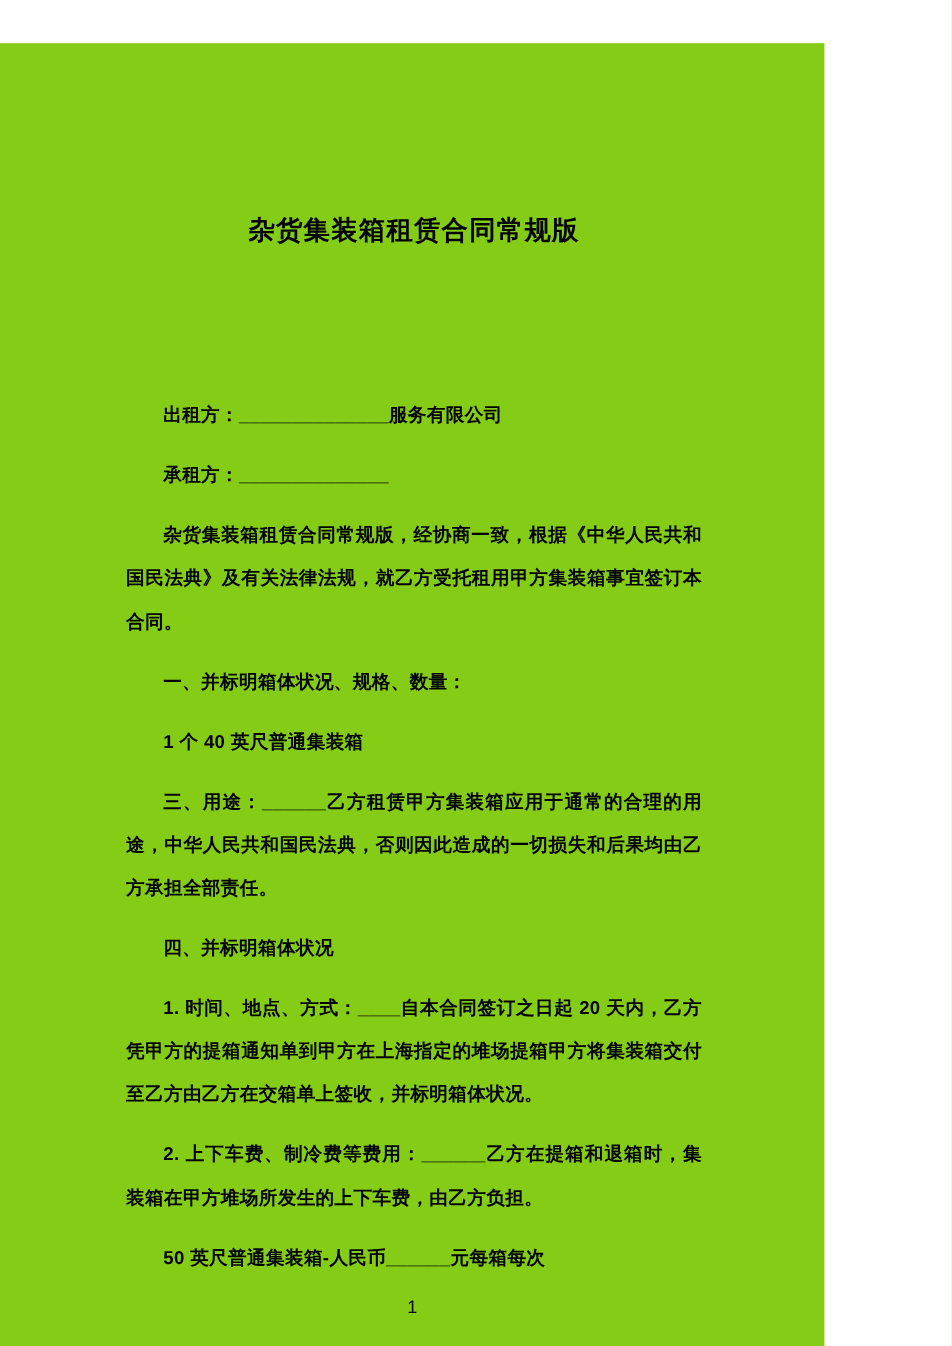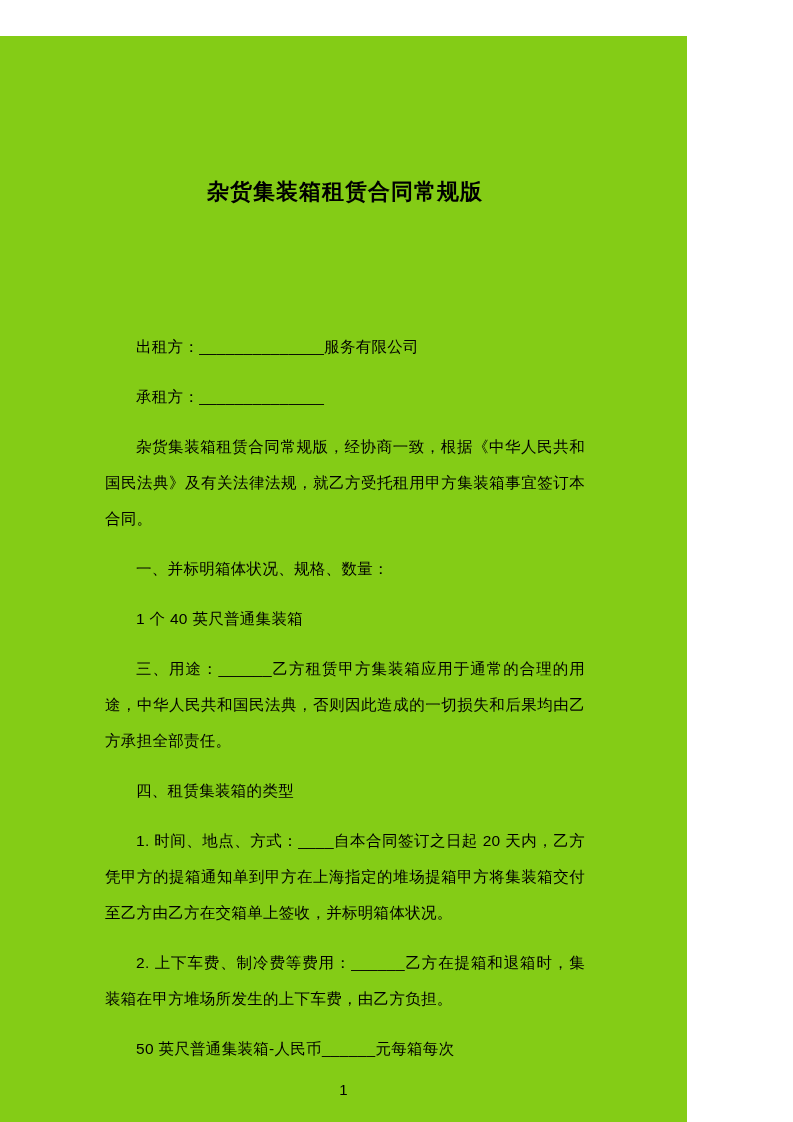--- a/index.html
+++ b/index.html
@@ -27,21 +27,21 @@
     .doc-title {
       margin: 141px 0 0 0;
       text-align: center;
       font-size: 22px;
       font-weight: 700;
       letter-spacing: 1px;
     }
     .para {
       font-size: 15.5px;
       line-height: 36px;
-      font-weight: 400;
+      font-weight: 700;
       text-align: justify;
       text-indent: 2em;
       margin: 0 0 14px 0;
       letter-spacing: 0.3px;
       word-break: break-all;
     }
     .first-para {
       margin-top: 122px;
     }
     .page-number {
@@ -68,21 +68,21 @@
 
     <p class="para">杂货集装箱租赁合同常规版，经协商一致，根据《中华人民共和国民法典》及有关法律法规，就乙方受托租用甲方集装箱事宜签订本合同。</p>
 
     <p class="para">一、并标明箱体状况、规格、数量：</p>
 
     <p class="para">1 个 40 英尺普通集装箱</p>
 
 
     <p class="para">三、用途：______乙方租赁甲方集装箱应用于通常的合理的用途，中华人民共和国民法典，否则因此造成的一切损失和后果均由乙方承担全部责任。</p>
 
-    <p class="para">四、租赁集装箱的类型</p>
+    <p class="para">四、并标明箱体状况</p>
 
     <p class="para">1. 时间、地点、方式：____自本合同签订之日起 20 天内，乙方凭甲方的提箱通知单到甲方在上海指定的堆场提箱甲方将集装箱交付至乙方由乙方在交箱单上签收，并标明箱体状况。</p>
 
     <p class="para">2. 上下车费、制冷费等费用：______乙方在提箱和退箱时，集装箱在甲方堆场所发生的上下车费，由乙方负担。</p>
 
     <p class="para">50 英尺普通集装箱-人民币______元每箱每次</p>
 
   </div>
 
   <div class="page-number">1</div>

